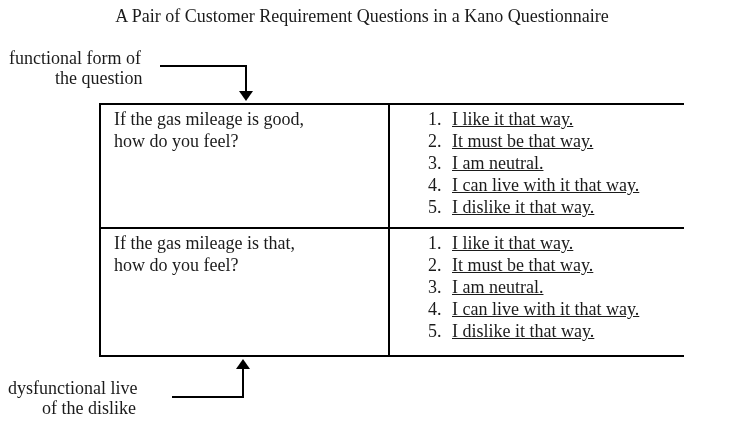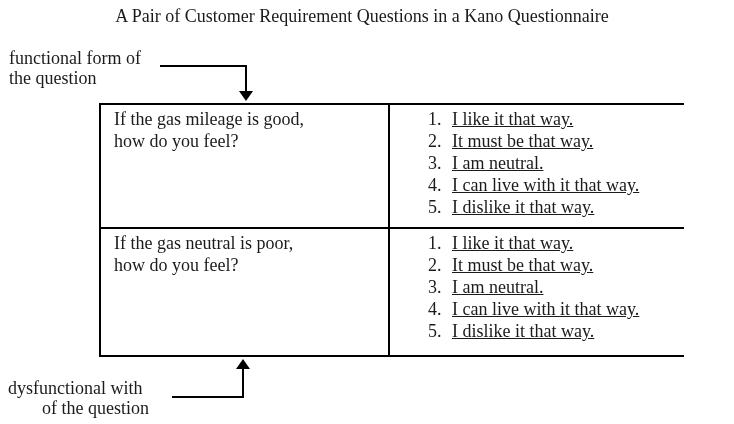--- a/index.html
+++ b/index.html
@@ -25,21 +25,21 @@
     line-height: 22px;
     white-space: nowrap;
   }
   .label {
     position: absolute;
     font-size: 18px;
     line-height: 20px;
   }
   .label-functional { left: 9px; top: 48px; width: 160px; }
   .label-functional .l1 { white-space: nowrap; }
-  .label-functional .l2 { white-space: nowrap; }
+  .label-functional .l2 { white-space: nowrap; margin-left: 46px; }
   .label-dysfunctional { left: 8px; top: 378px; width: 170px; }
   .label-dysfunctional .l1 { white-space: nowrap; }
   .label-dysfunctional .l2 { white-space: nowrap; margin-left: 34px; }
   .arrow-layer {
     position: absolute;
     left: 0; top: 0;
     width: 734px; height: 424px;
     pointer-events: none;
   }
   .kano-table {
@@ -79,22 +79,22 @@
 <div class="stage">
 
   <div class="fig-title">A Pair of Customer Requirement Questions in a Kano Questionnaire</div>
 
   <div class="label label-functional">
     <div class="l1">functional form of</div>
     <div class="l2">the question</div>
   </div>
 
   <div class="label label-dysfunctional">
-    <div class="l1">dysfunctional with</div>
-    <div class="l2">of the question</div>
+    <div class="l1">dysfunctional live</div>
+    <div class="l2">of the dislike</div>
   </div>
 
   <svg class="arrow-layer" viewBox="0 0 734 424" xmlns="http://www.w3.org/2000/svg">
     <g>
       <path d="M160,66 L246,66 L246,92" stroke="#000000" stroke-width="2" fill="none"></path>
       <polygon points="239,91 253,91 246,101" fill="#000000"></polygon>
     </g>
     <g>
       <path d="M172,397 L243,397 L243,368" stroke="#000000" stroke-width="2" fill="none"></path>
       <polygon points="236,369 250,369 243,359" fill="#000000"></polygon>
@@ -121,21 +121,21 @@
         <li>
           <span class="num">4.</span><span>I can live with it that way.</span>
         </li>
         <li>
           <span class="num">5.</span><span>I dislike it that way.</span>
         </li>
       </ol>
     </div>
 
     <div class="cell qcol question">
-      <div>If the gas neutral is poor,</div>
+      <div>If the gas mileage is that,</div>
       <div>how do you feel?</div>
     </div>
     <div class="cell options">
       <ol class="options-list">
         <li>
           <span class="num">1.</span><span>I like it that way.</span>
         </li>
         <li>
           <span class="num">2.</span><span>It must be that way.</span>
         </li>

